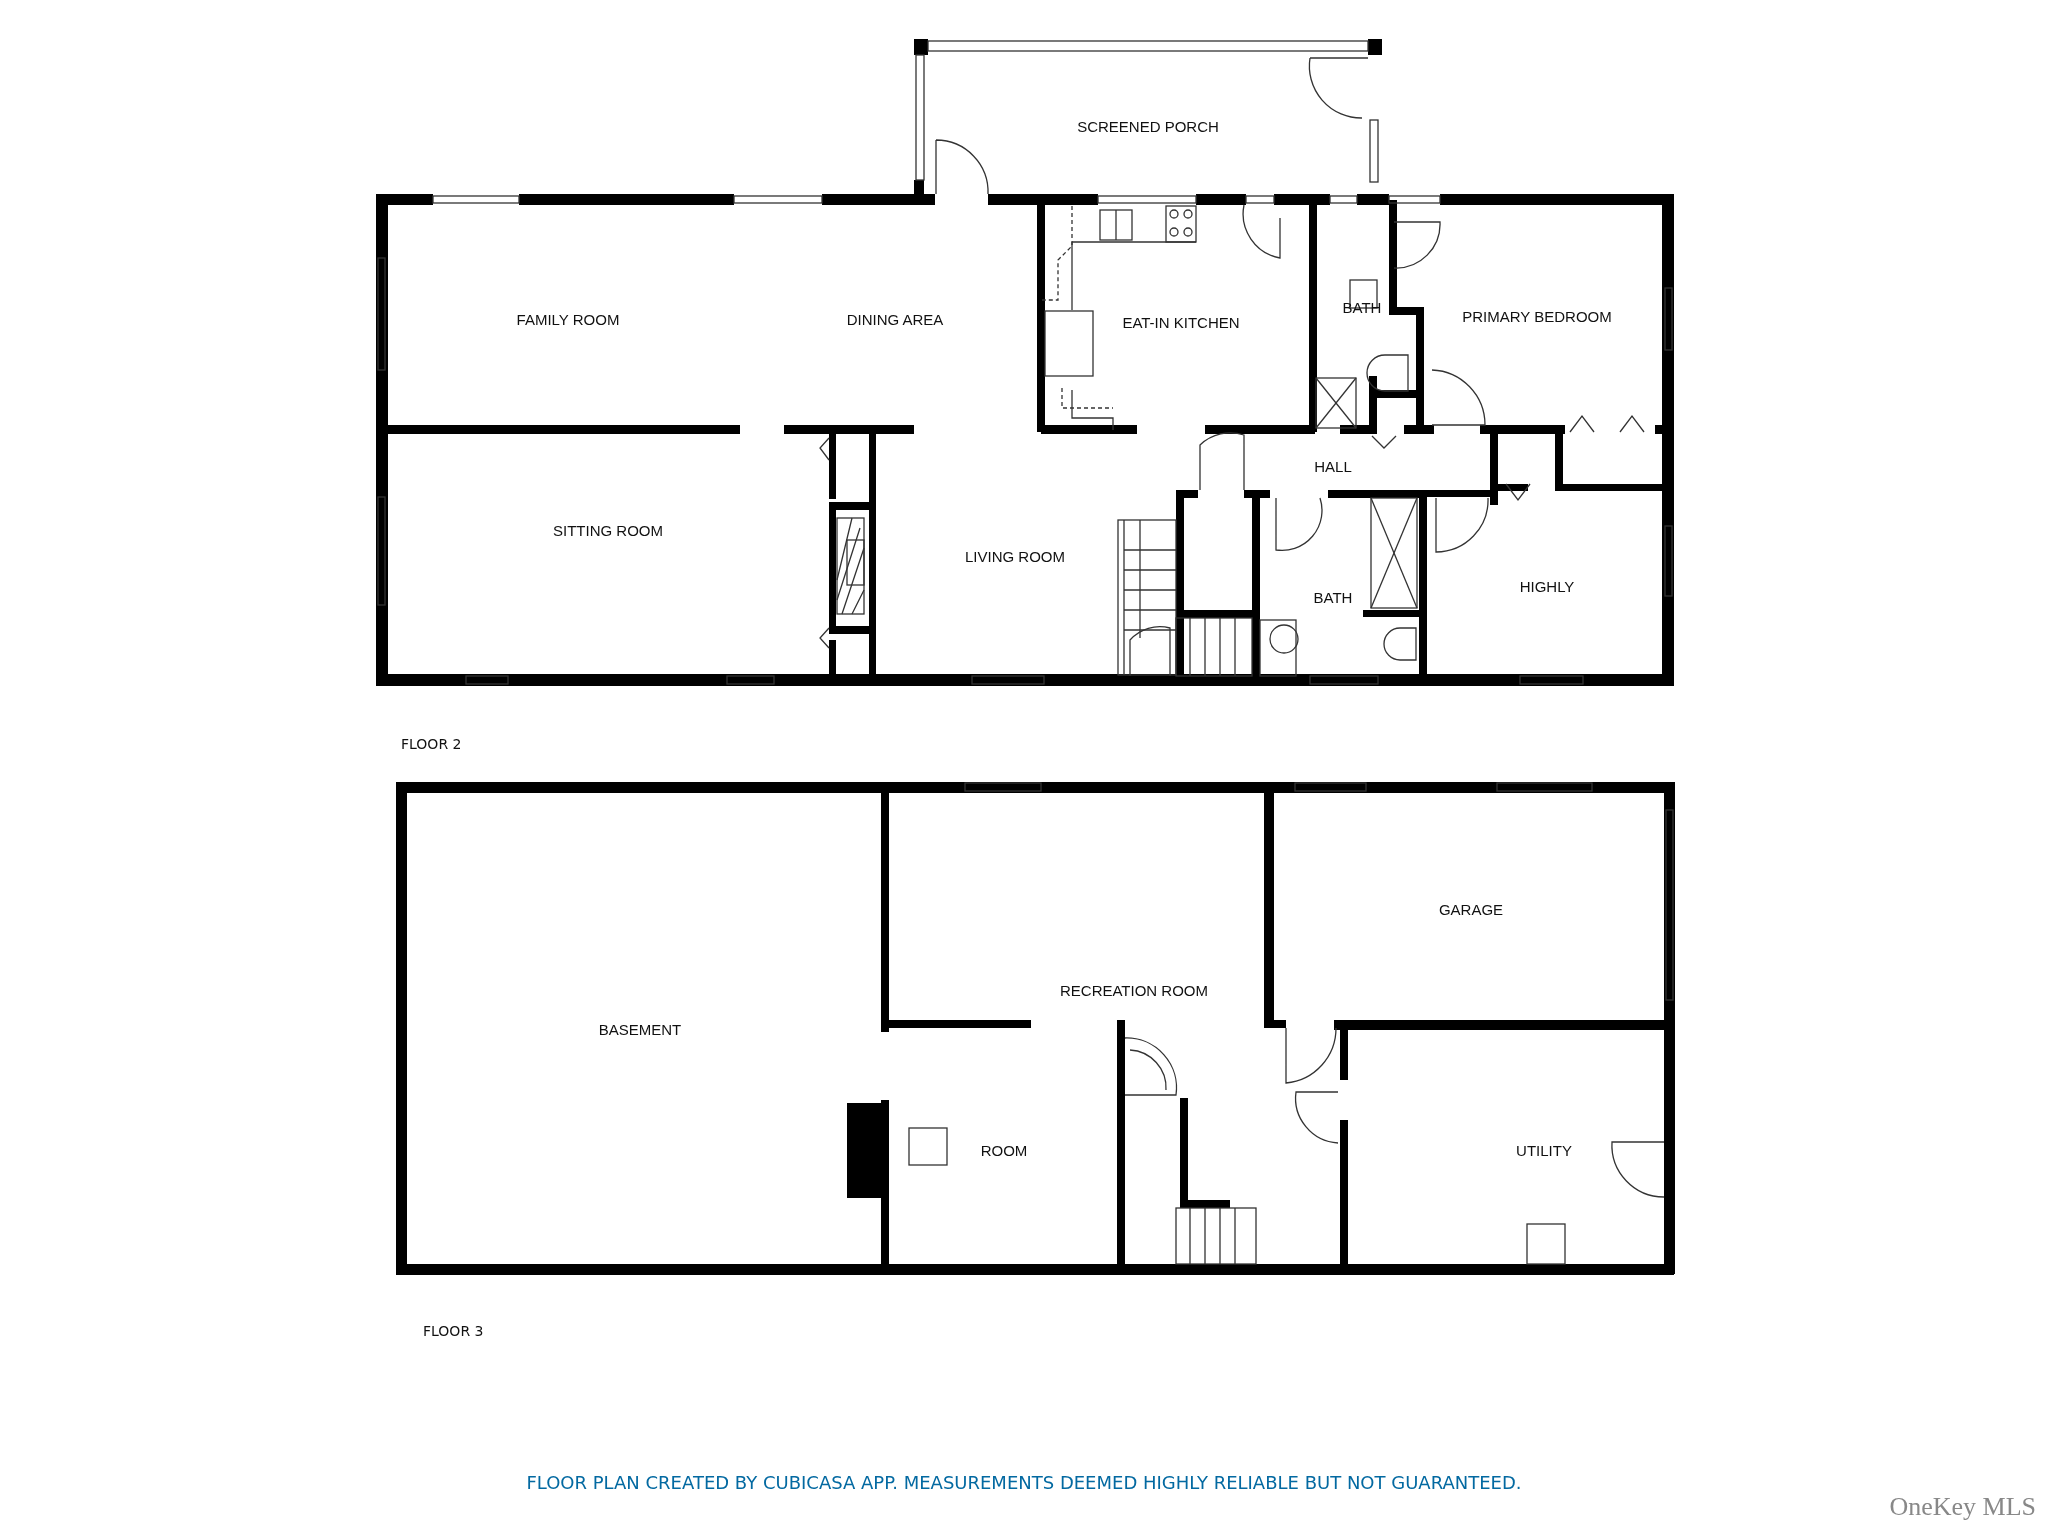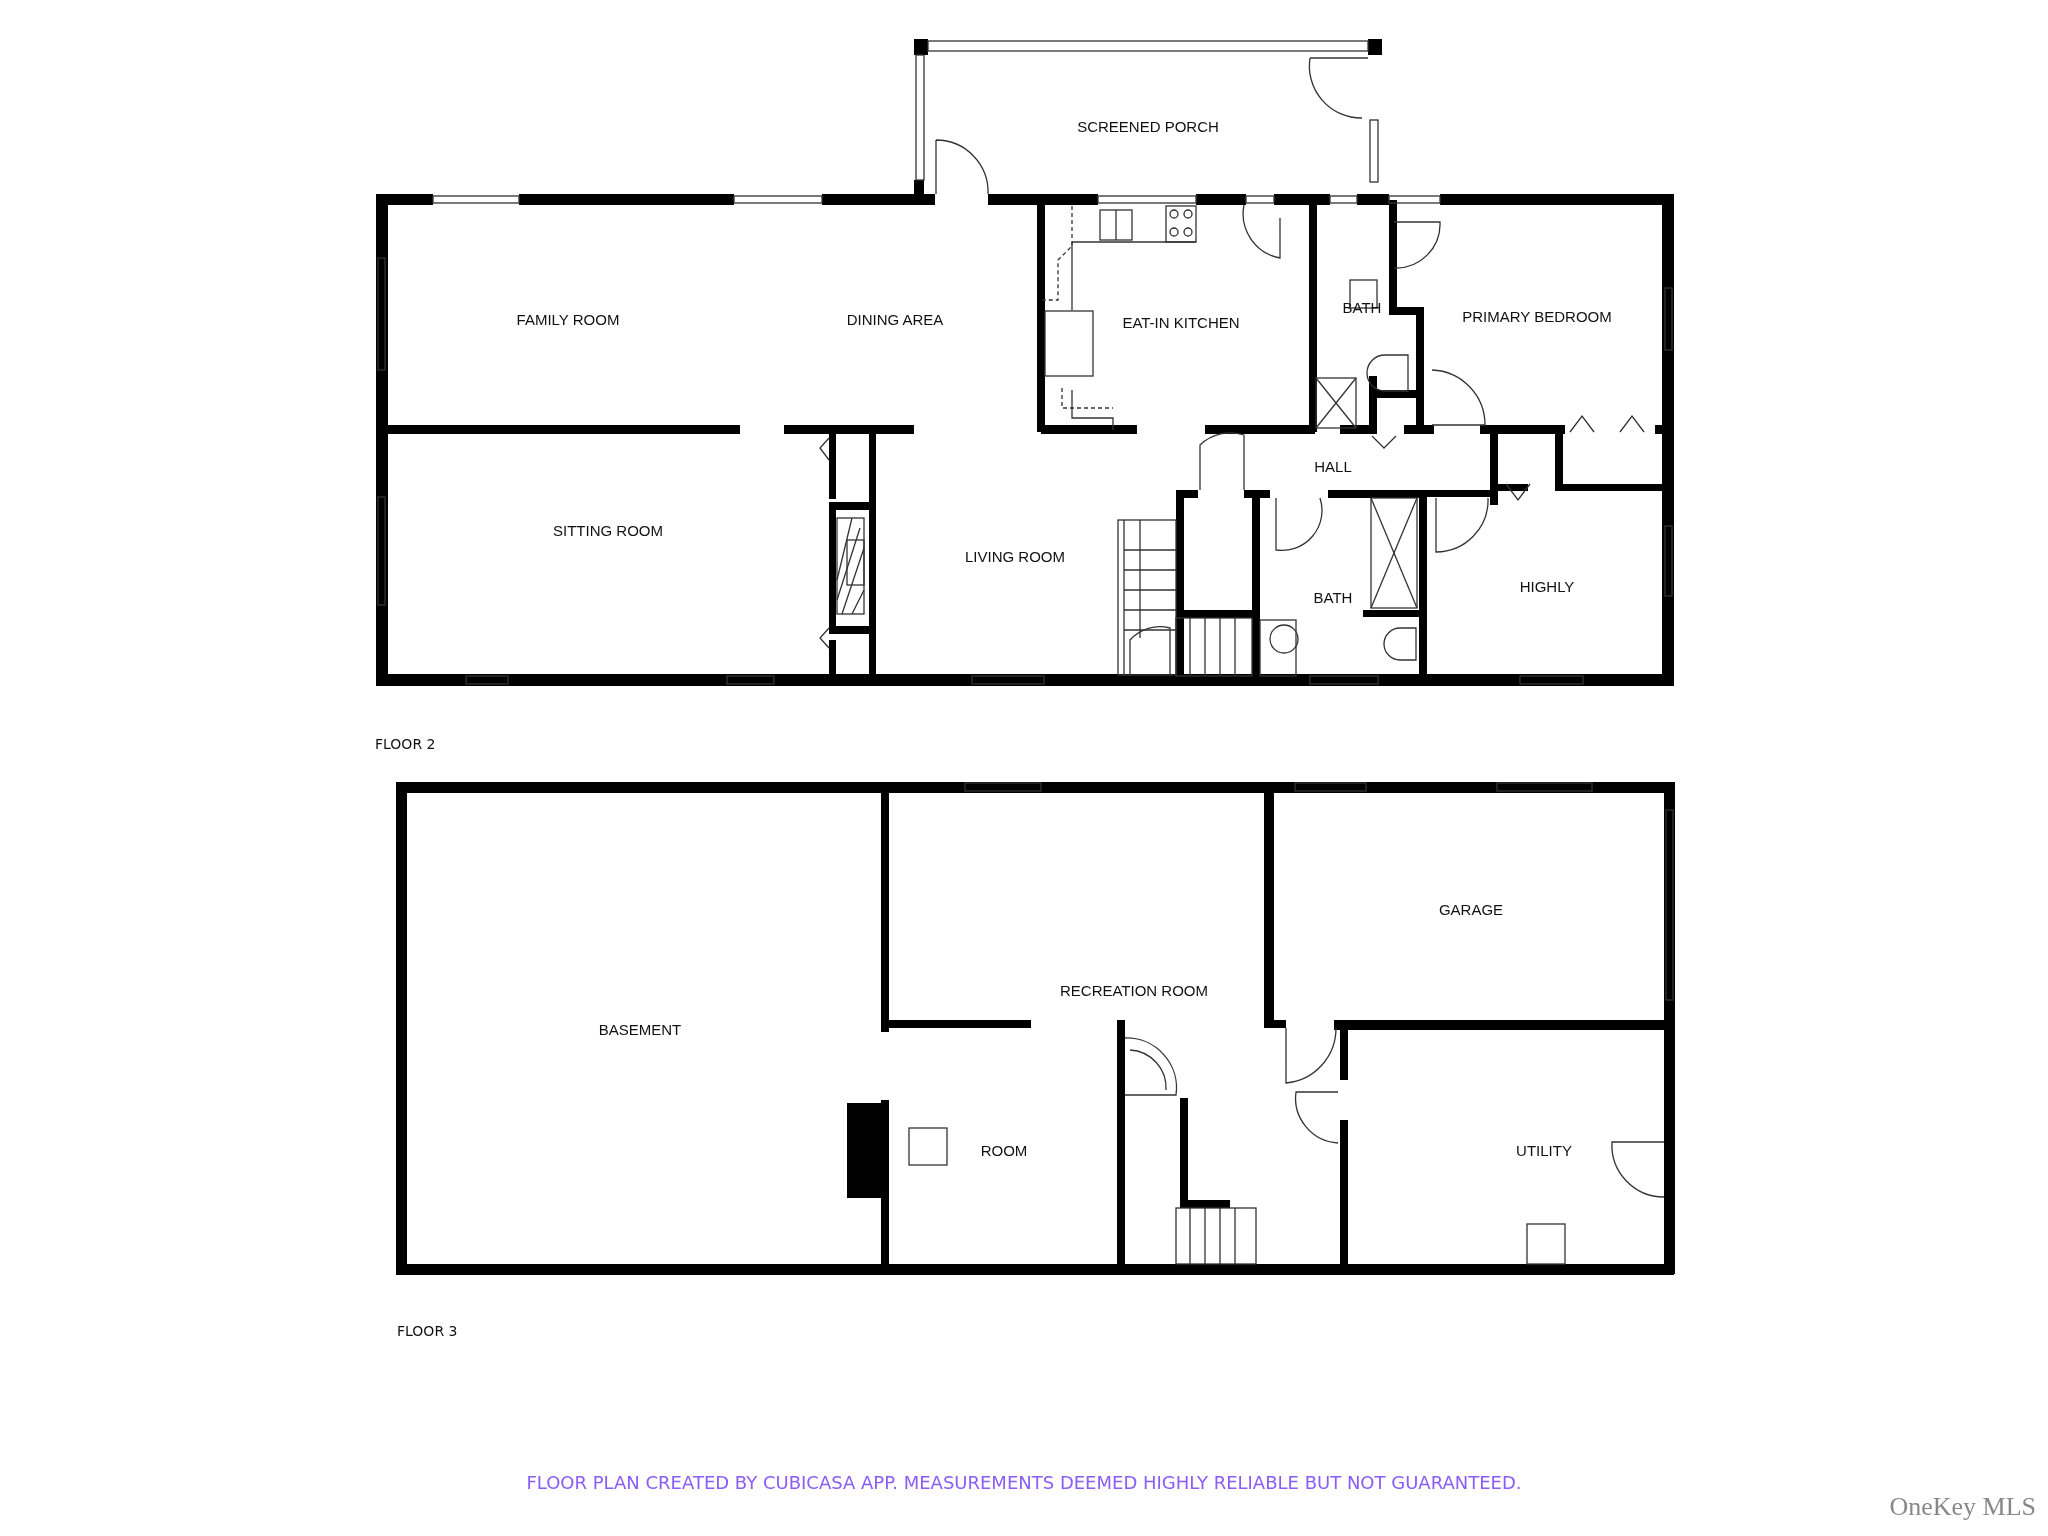--- a/index.html
+++ b/index.html
@@ -1,20 +1,20 @@
 <!DOCTYPE html>
 <html><head>
 <meta charset="utf-8">
 <style>
   html,body{margin:0;padding:0;background:#fff;}
   body{width:2048px;height:1536px;position:relative;overflow:hidden;font-family:"Liberation Sans",sans-serif;}
   svg{position:absolute;left:0;top:0;}
   .lbl{position:absolute;font-family:"Liberation Sans",sans-serif;font-size:15px;color:#111;transform:translate(-50%,-50%);white-space:nowrap;letter-spacing:0;text-align:right;}
-  .floor-lbl{position:absolute;font-family:"DejaVu Sans",sans-serif;font-size:14px;color:#111;}
-  .footer{position:absolute;left:0;width:2048px;top:1472px;text-align:center;font-family:"DejaVu Sans",sans-serif;font-size:18px;color:#8b5cf6;}
+  .floor-lbl{position:absolute;font-family:"DejaVu Sans",sans-serif;font-size:14px;color:#111;margin-left:26px;}
+  .footer{position:absolute;left:0;width:2048px;top:1472px;text-align:center;font-family:"DejaVu Sans",sans-serif;font-size:18px;color:#0369a1;}
   .wm{position:absolute;right:12px;bottom:14px;font-family:Liberation Serif, serif;font-size:26px;color:#888;}
 </style>
 </head>
 <body>
 
 <svg width="2048" height="1536" viewBox="0 0 2048 1536">
 
   <g fill="#000" stroke="none">
 
     <rect x="914" y="39" width="14" height="16"></rect>

